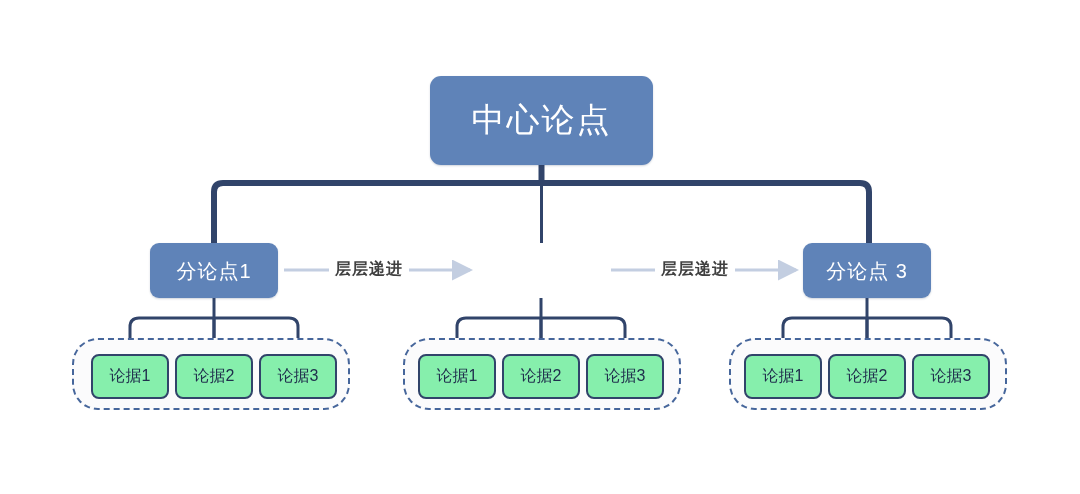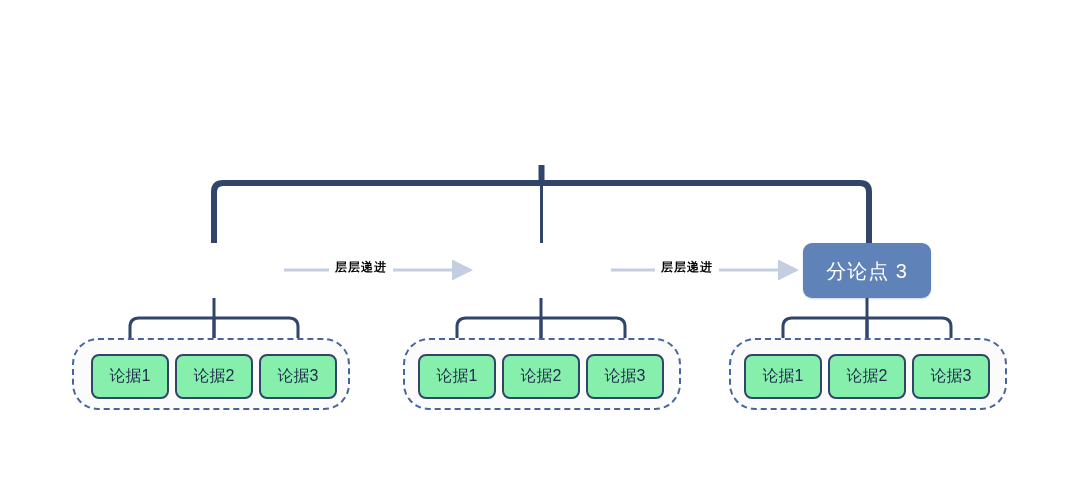--- a/index.html
+++ b/index.html
@@ -92,23 +92,23 @@
     border-radius: 8px;
     color: #20304d;
     font-size: 16px;
     z-index: 4;
   }
 
   
   .arrow-label {
     position: absolute;
     top: 258px;
-    font-size: 12px;
+    font-size: 16px;
     font-weight: bold;
-    color: #000000;
+    color: #404040;
     letter-spacing: 1px;
     background: #ffffff;
     padding: 1px 6px;
     z-index: 5;
     white-space: nowrap;
   }
   .label-a { left: 329px; }
   .label-b { left: 655px; }
 
   
@@ -149,21 +149,27 @@
 
     <defs>
       <marker id="arw" markerWidth="7" markerHeight="7" refX="6" refY="3.5" orient="auto" markerUnits="strokeWidth">
         <path d="M0 0 L7 3.5 L0 7 z" fill="#c3cee1"></path>
       </marker>
     </defs>
     <line x1="284" y1="270" x2="470" y2="270" stroke="#c3cee1" stroke-width="3" marker-end="url(#arw)"></line>
     <line x1="611" y1="270" x2="796" y2="270" stroke="#c3cee1" stroke-width="3" marker-end="url(#arw)"></line>
   </svg>
 
-
+  <div class="node node-root">
+    <span>中心论点</span>
+  </div>
+
+  <div class="node node-sub sub-1">
+    <span>分论点1</span>
+  </div>
   <div class="node node-sub sub-3">
     <span>分论点 3</span>
   </div>
 
   <div class="arrow-label label-a">层层递进</div>
   <div class="arrow-label label-b">层层递进</div>
 
   <div class="leaf-group group-1"></div>
   <div class="leaf-group group-2"></div>
   <div class="leaf-group group-3"></div>

